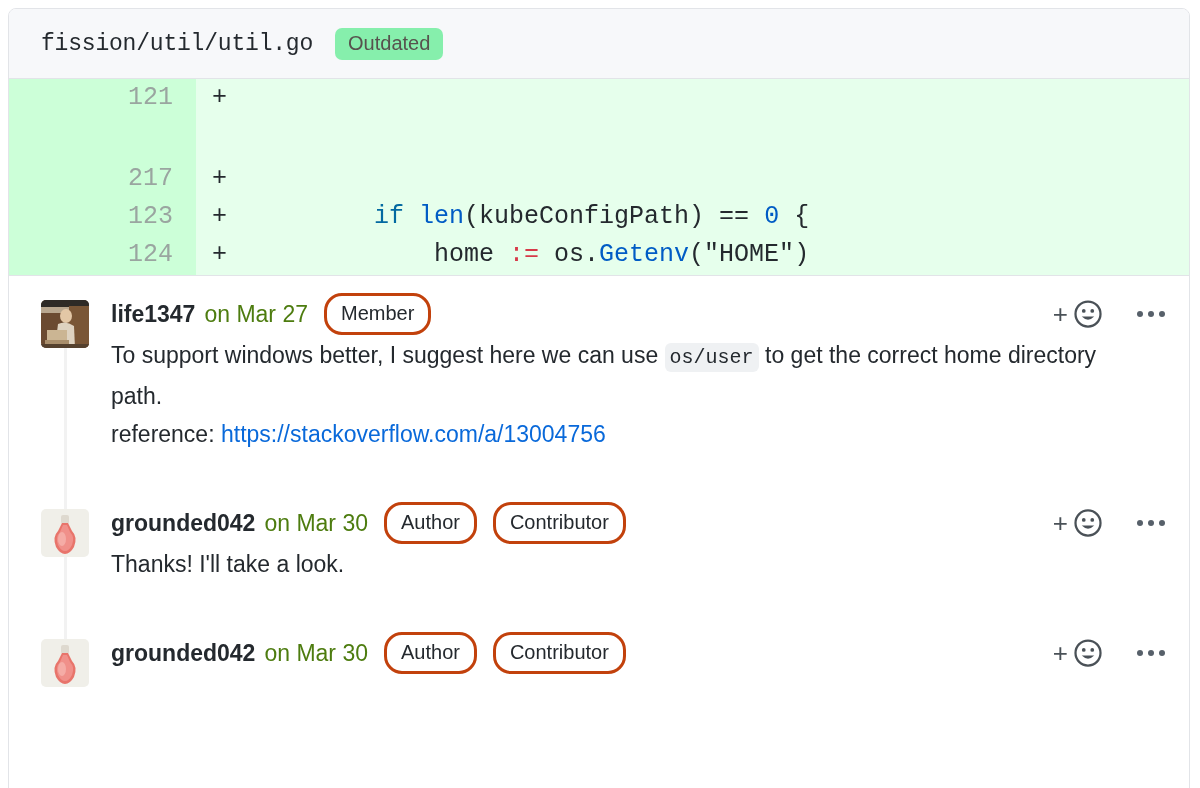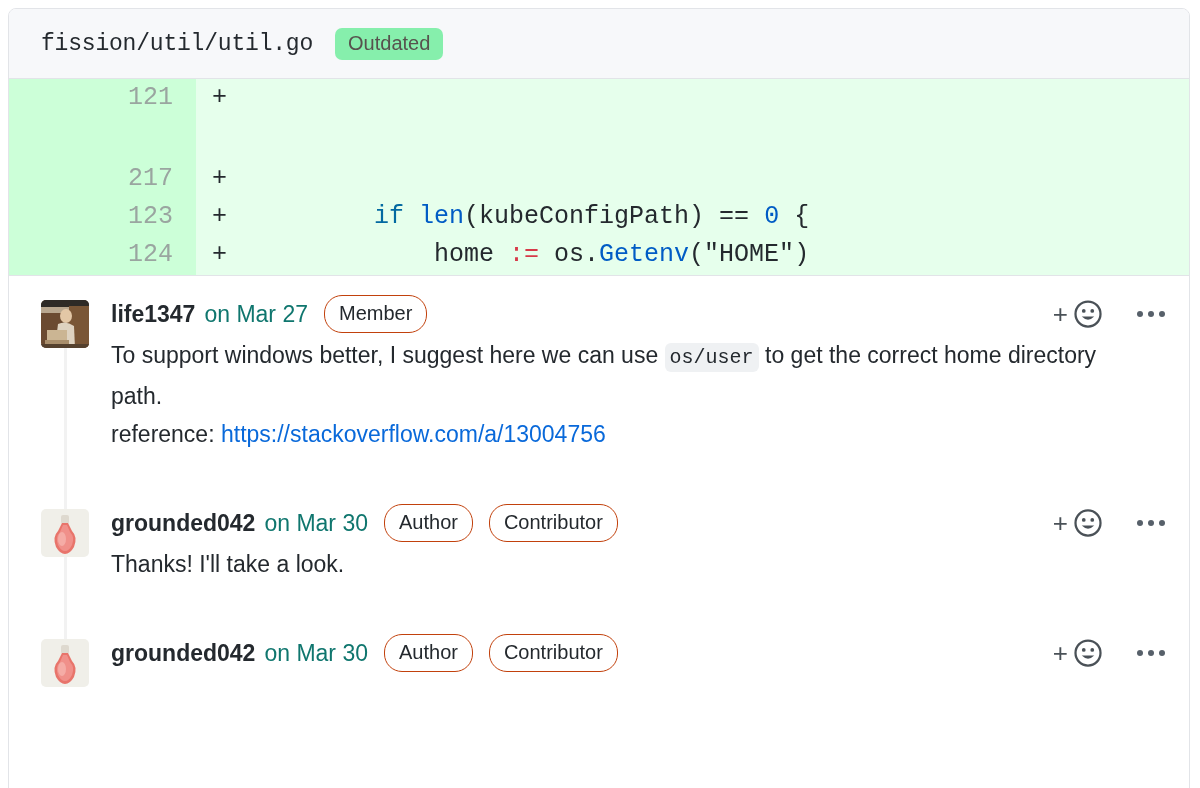--- a/index.html
+++ b/index.html
@@ -168,26 +168,26 @@
     align-items: center;
     height: 36px;
   }
   .author-name {
     font-size: 23px;
     font-weight: bold;
     color: #24292e;
   }
   .comment-date {
     font-size: 23px;
-    color: #0f766e;
+    color: #4d7c0f;
     margin-left: 9px;
   }
   .role-badge {
     margin-left: 16px;
-    border: 1px solid #c2410c;
+    border: 3px solid #c2410c;
     border-radius: 18px;
     background: #ffffff;
     color: #24292e;
     font-size: 20px;
     line-height: 1;
     padding: 7px 14px 9px 14px;
   }
 
   .comment-actions {
     display: flex;

